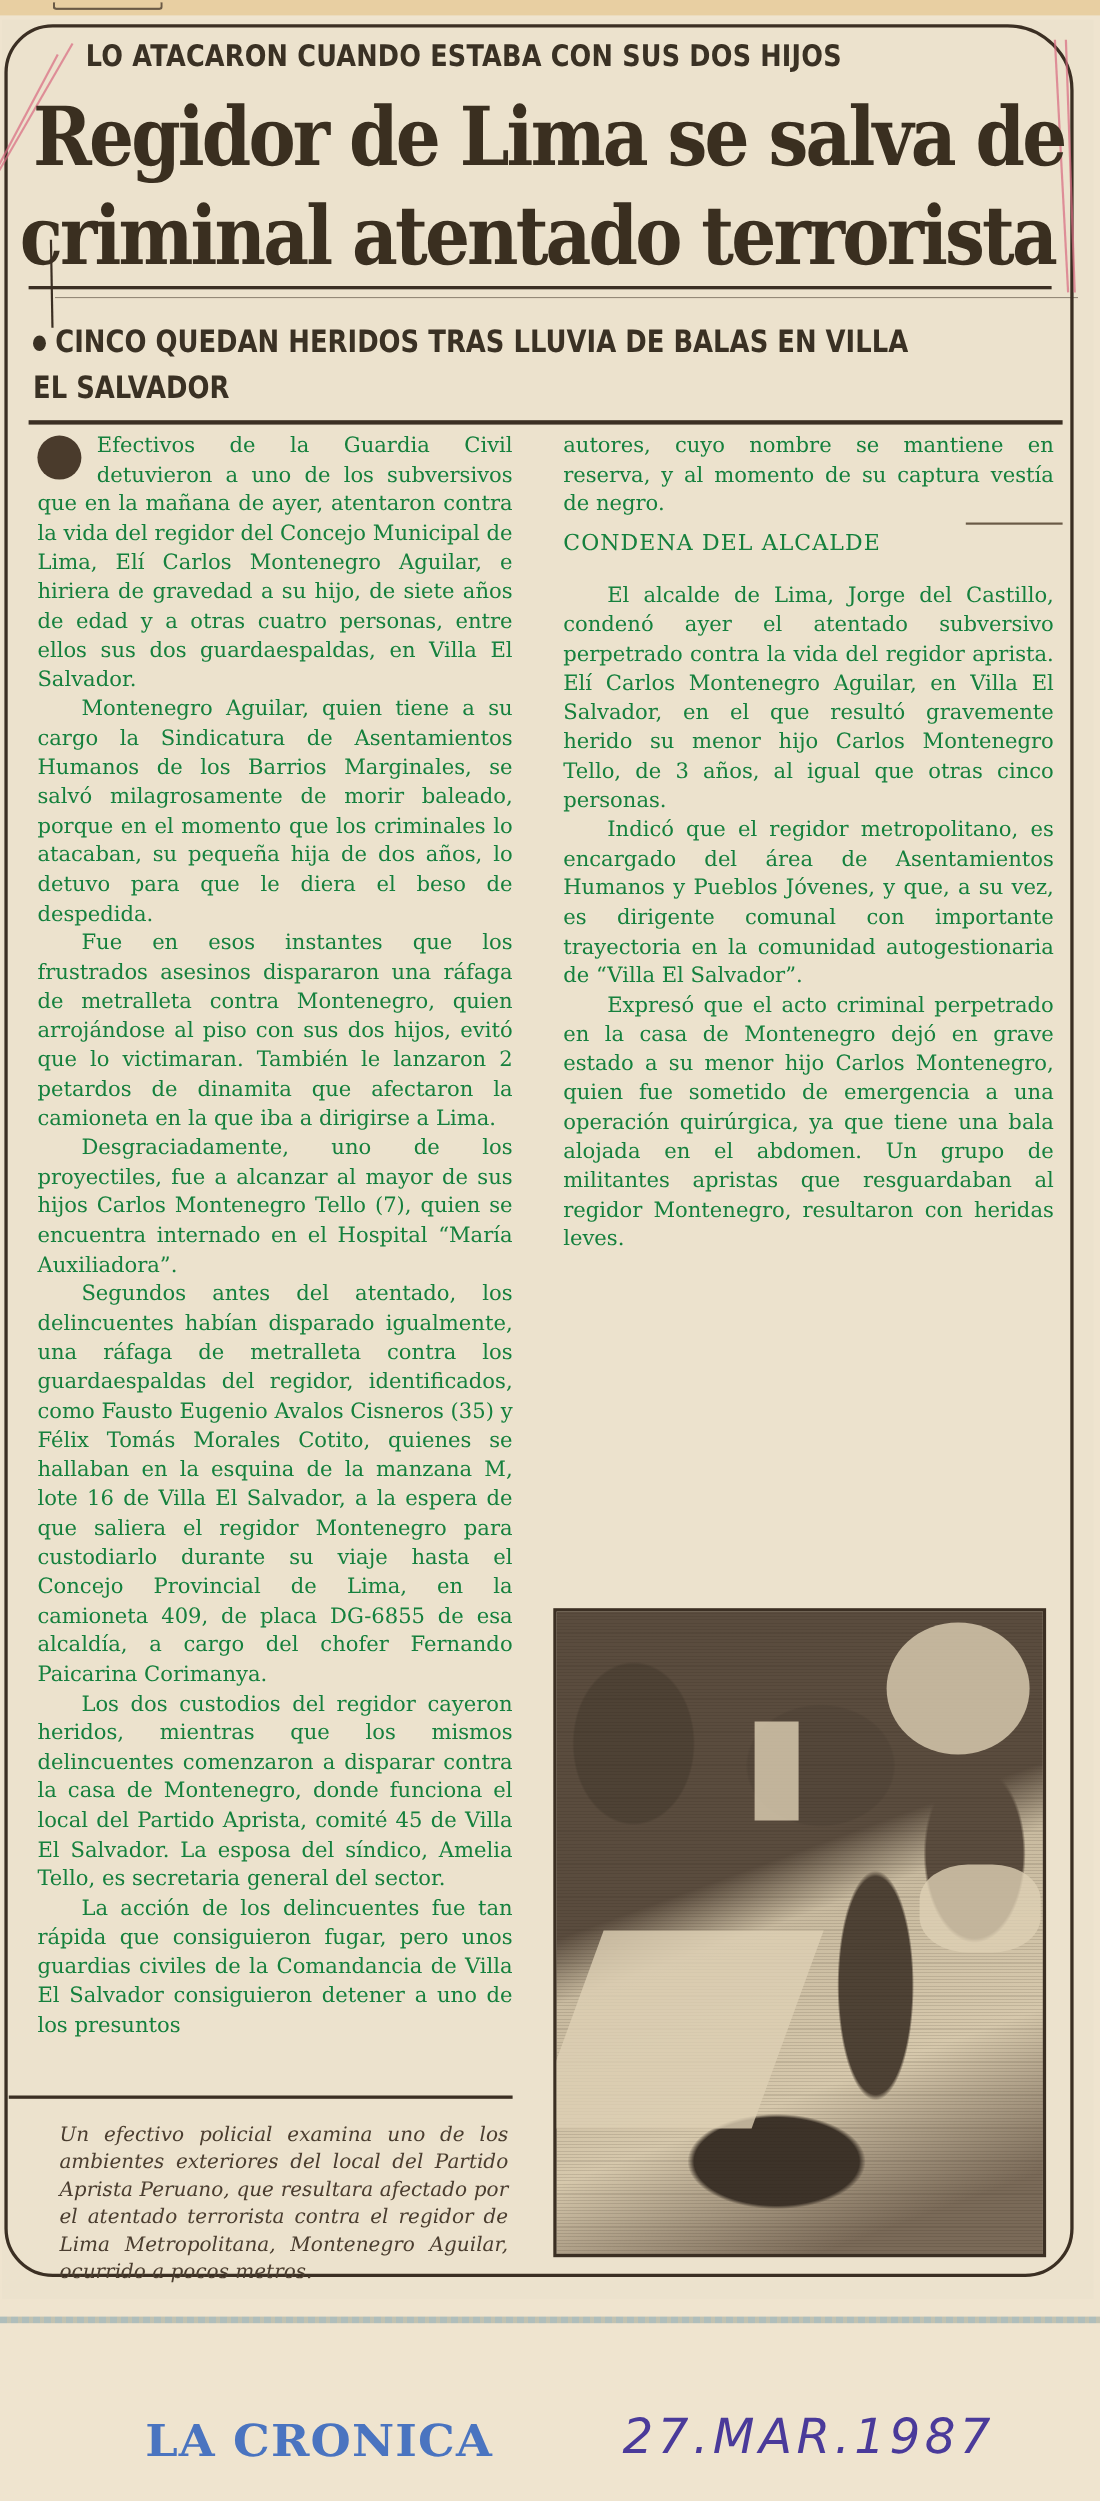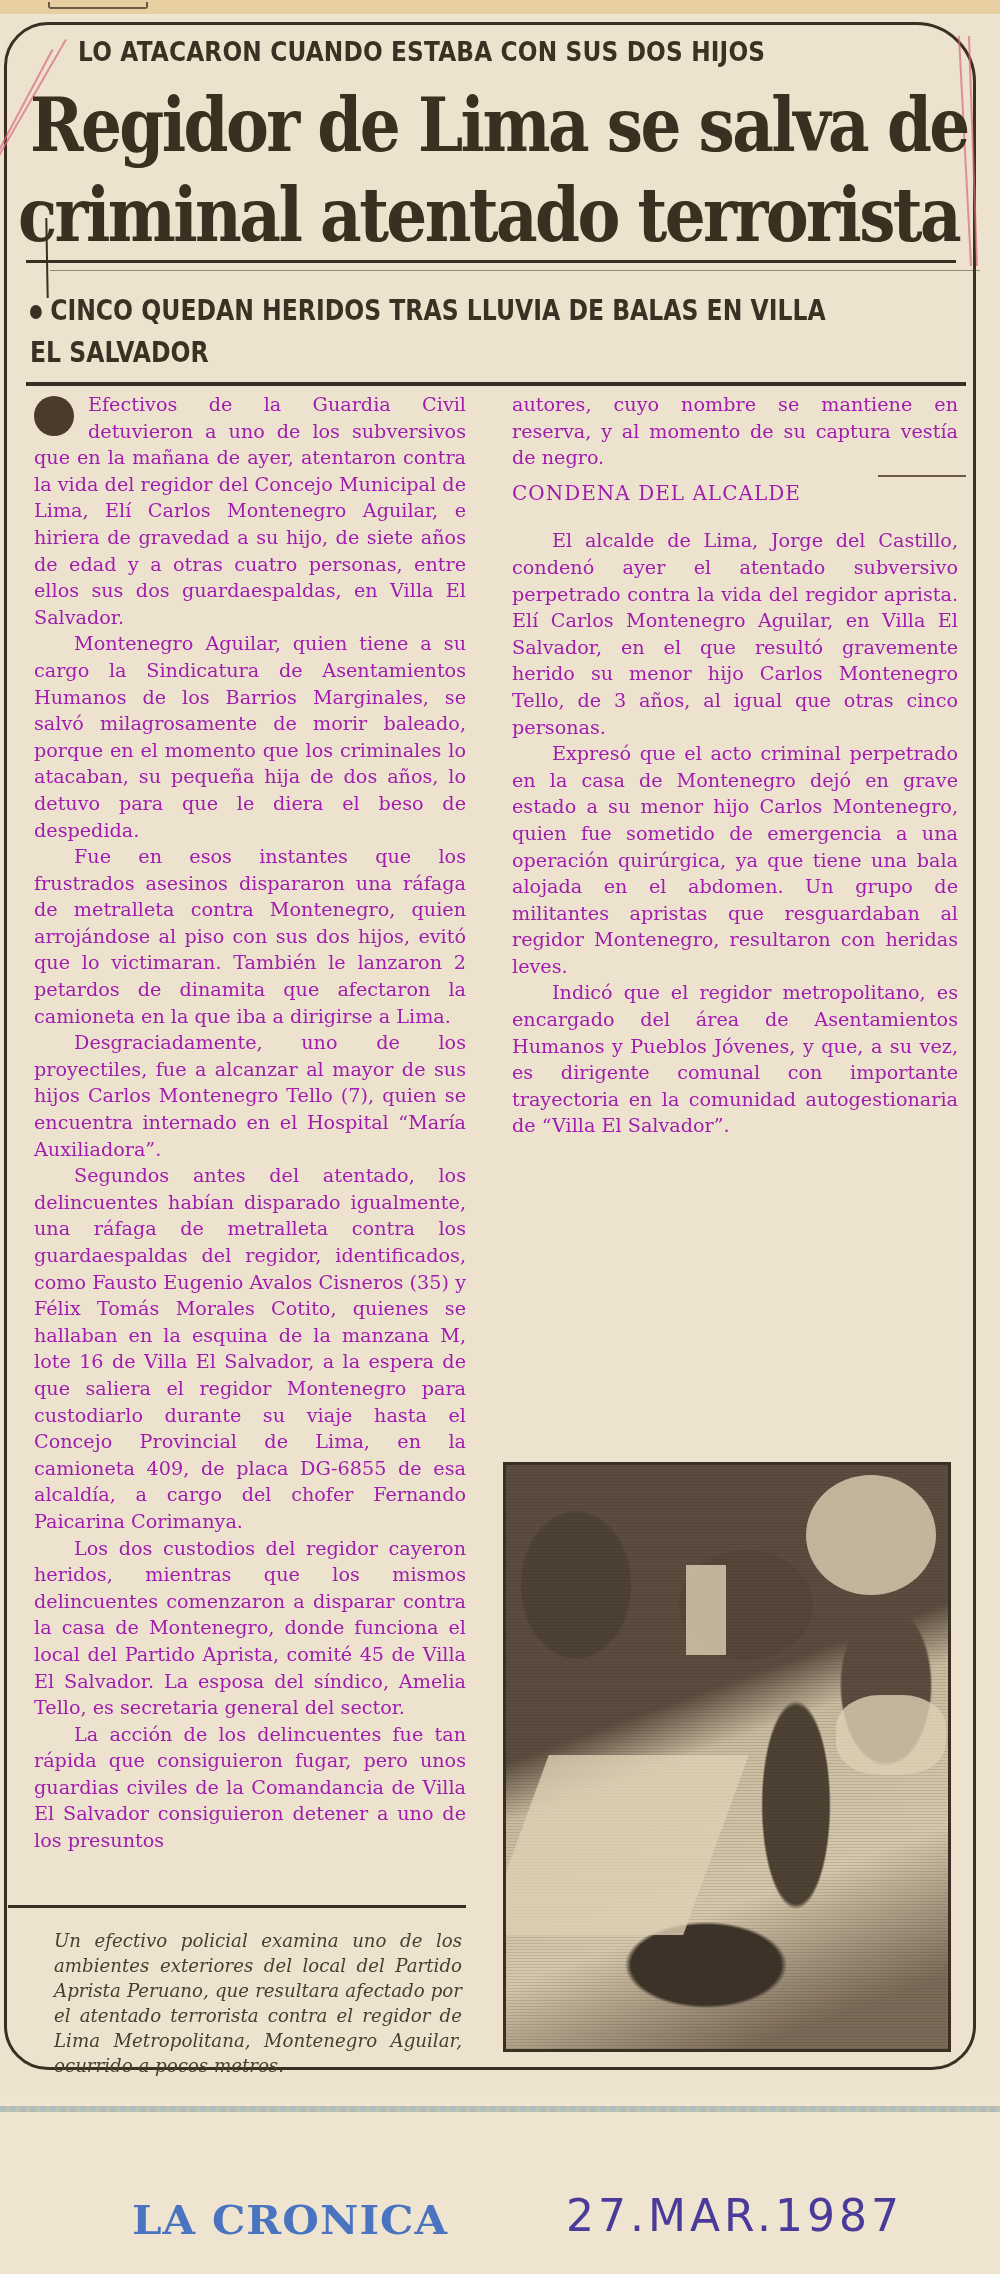--- a/index.html
+++ b/index.html
@@ -51,21 +51,21 @@
     font-family: "DejaVu Sans", sans-serif; font-weight: bold;
     font-size: 28px; line-height: 42px; color: #3a3124;
     transform: scaleX(0.84); transform-origin: left;
   }
   .subhead .bullet {
     display: inline-block; width: 14px; height: 14px; border-radius: 50%;
     background: #3a3124; margin-right: 10px; vertical-align: middle;
   }
   .col {
     position: absolute; font-family: "DejaVu Serif", serif;
-    font-size: 19.2px; line-height: 26.6px; color: #a21caf;
+    font-size: 19.2px; line-height: 26.6px; color: #15803d;
     text-align: justify; hyphens: manual;
   }
   .col p { text-indent: 40px; }
   .col-left { left: 34px; top: 392px; width: 432px; }
   .col-right { left: 512px; top: 392px; width: 446px; }
   .lead-dot {
     float: left; width: 40px; height: 40px; border-radius: 50%;
     background: #4a3b2c; margin: 4px 14px 0 0;
   }
   .col-left p.first { text-indent: 0; }
@@ -104,20 +104,21 @@
   .stamp {
     position: absolute; left: 132px; top: 2196px;
     font-family: "DejaVu Serif", serif; font-weight: bold;
     font-size: 40px; letter-spacing: 1px; color: #4a74c0;
     transform: scaleX(1.05); transform-origin: left;
   }
   .handdate {
     position: absolute; left: 566px; top: 2190px;
     font-family: "DejaVu Sans", sans-serif; font-weight: normal;
     font-size: 44px; letter-spacing: 4px; color: #4a3a9a;
+    font-style: italic;
   }
 </style>
 </head>
 <body>
 
 <div class="top-strip"></div>
 <div class="top-tab"></div>
 
 <div class="clipping"></div>
 <div class="frame"></div>
@@ -150,22 +151,22 @@
   <p>Desgraciadamente, uno de los proyectiles, fue a alcanzar al mayor de sus hijos Carlos Montenegro Tello (7), quien se encuentra internado en el Hospital “María Auxiliadora”.</p>
   <p>Segundos antes del atentado, los delincuentes habían disparado igualmente, una ráfaga de metralleta contra los guardaespaldas del regidor, identificados, como Fausto Eugenio Avalos Cisneros (35) y Félix Tomás Morales Cotito, quienes se hallaban en la esquina de la manzana M, lote 16 de Villa El Salvador, a la espera de que saliera el regidor Montenegro para custodiarlo durante su viaje hasta el Concejo Provincial de Lima, en la camioneta 409, de placa DG-6855 de esa alcaldía, a cargo del chofer Fernando Paicarina Corimanya.</p>
   <p>Los dos custodios del regidor cayeron heridos, mientras que los mismos delincuentes comenzaron a disparar contra la casa de Montenegro, donde funciona el local del Partido Aprista, comité 45 de Villa El Salvador. La esposa del síndico, Amelia Tello, es secretaria general del sector.</p>
   <p>La acción de los delincuentes fue tan rápida que consiguieron fugar, pero unos guardias civiles de la Comandancia de Villa El Salvador consiguieron detener a uno de los presuntos</p>
 </div>
 
 <div class="col col-right">
   <p style="text-indent:0">autores, cuyo nombre se mantiene en reserva, y al momento de su captura vestía de negro.</p>
   <div class="section-title">CONDENA DEL ALCALDE</div>
   <p>El alcalde de Lima, Jorge del Castillo, condenó ayer el atentado subversivo perpetrado contra la vida del regidor aprista. Elí Carlos Montenegro Aguilar, en Villa El Salvador, en el que resultó gravemente herido su menor hijo Carlos Montenegro Tello, de 3 años, al igual que otras cinco personas.</p>
+  <p>Indicó que el regidor metropolitano, es encargado del área de Asentamientos Humanos y Pueblos Jóvenes, y que, a su vez, es dirigente comunal con importante trayectoria en la comunidad autogestionaria de “Villa El Salvador”.</p>
   <p>Expresó que el acto criminal perpetrado en la casa de Montenegro dejó en grave estado a su menor hijo Carlos Montenegro, quien fue sometido de emergencia a una operación quirúrgica, ya que tiene una bala alojada en el abdomen. Un grupo de militantes apristas que resguardaban al regidor Montenegro, resultaron con heridas leves.</p>
-  <p>Indicó que el regidor metropolitano, es encargado del área de Asentamientos Humanos y Pueblos Jóvenes, y que, a su vez, es dirigente comunal con importante trayectoria en la comunidad autogestionaria de “Villa El Salvador”.</p>
 </div>
 <div class="rule-right"></div>
 
 <div class="photo" title="Halftone photo: police officer examining exterior area of the party office">
   <div class="photo-hl" style="left:180px; top:100px; width:40px; height:90px;"></div>
   <div class="photo-hl" style="left:300px; top:10px; width:130px; height:120px; border-radius:50%;"></div>
   <div class="photo-hl" style="left:10px; top:290px; width:200px; height:180px; transform:skewX(-20deg);"></div>
   <div class="photo-hl" style="left:330px; top:230px; width:110px; height:80px; border-radius:40%;"></div>
 </div>
 

